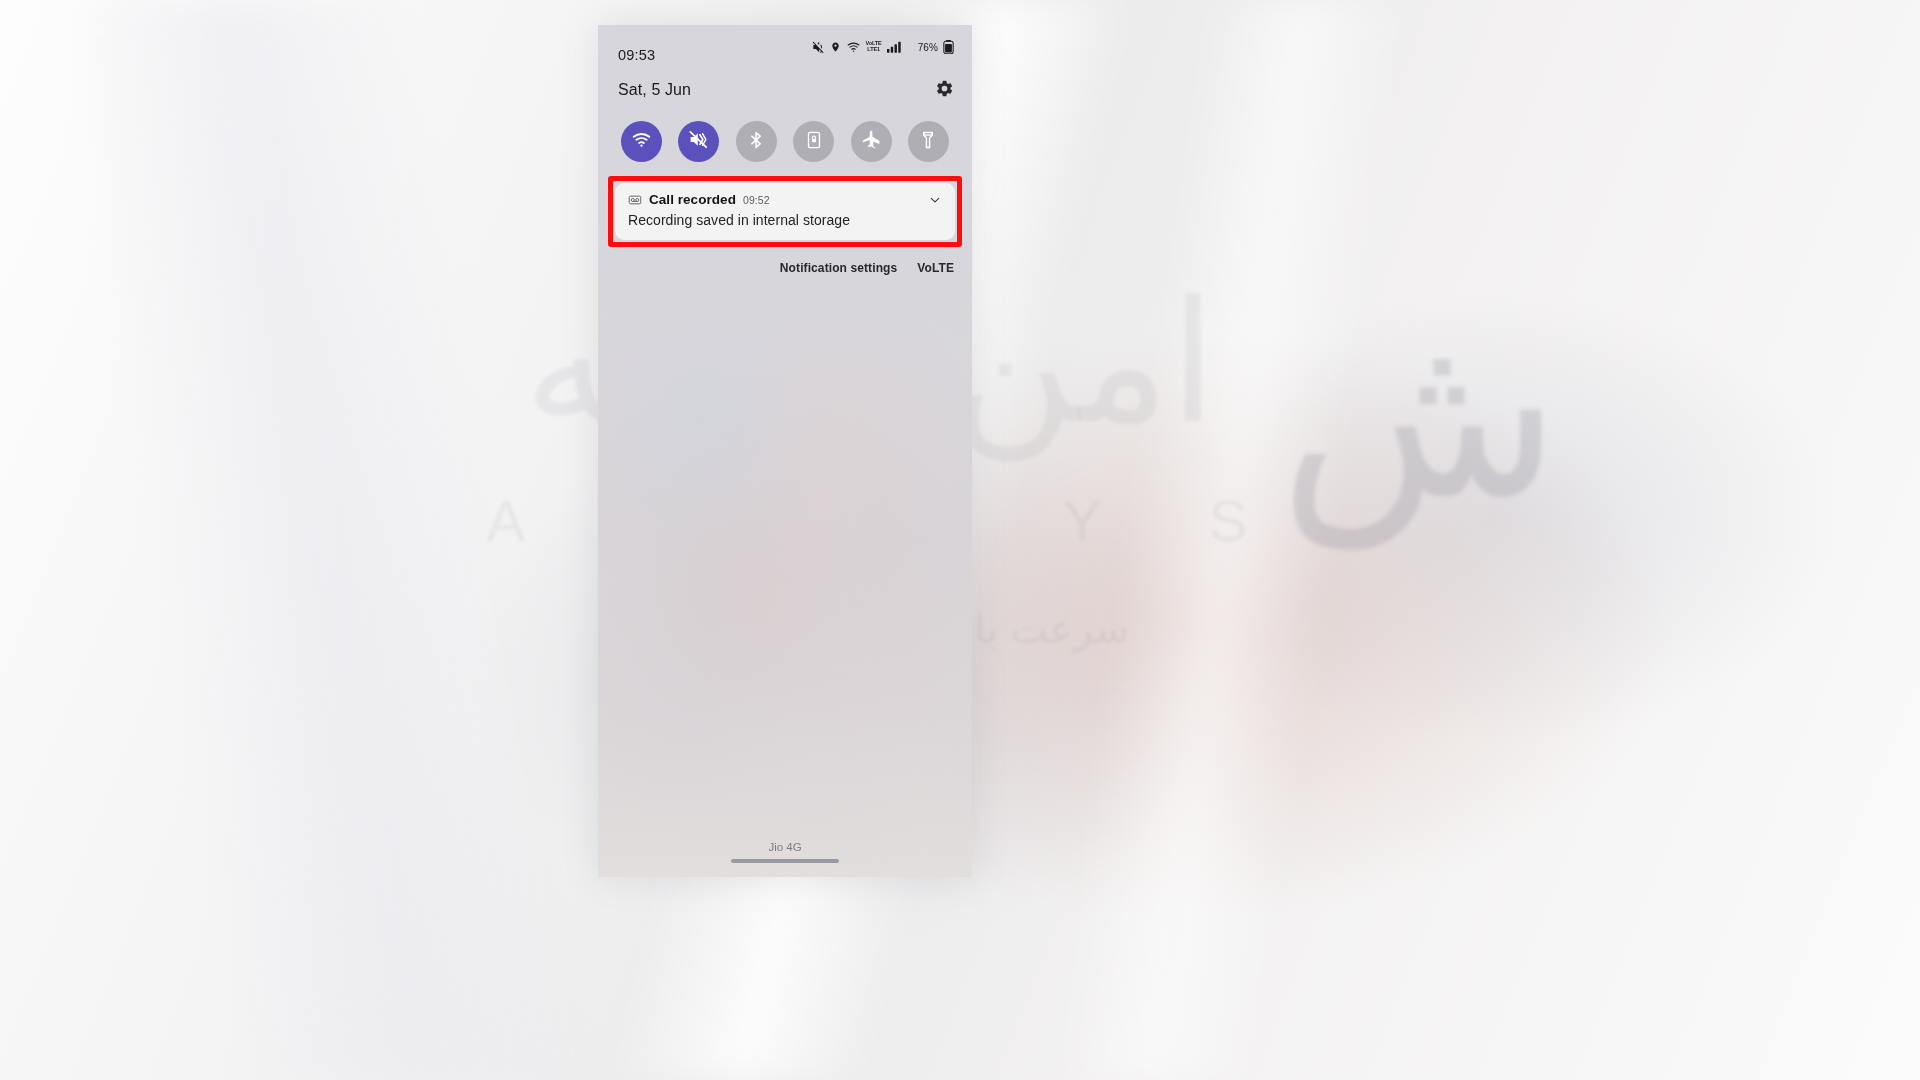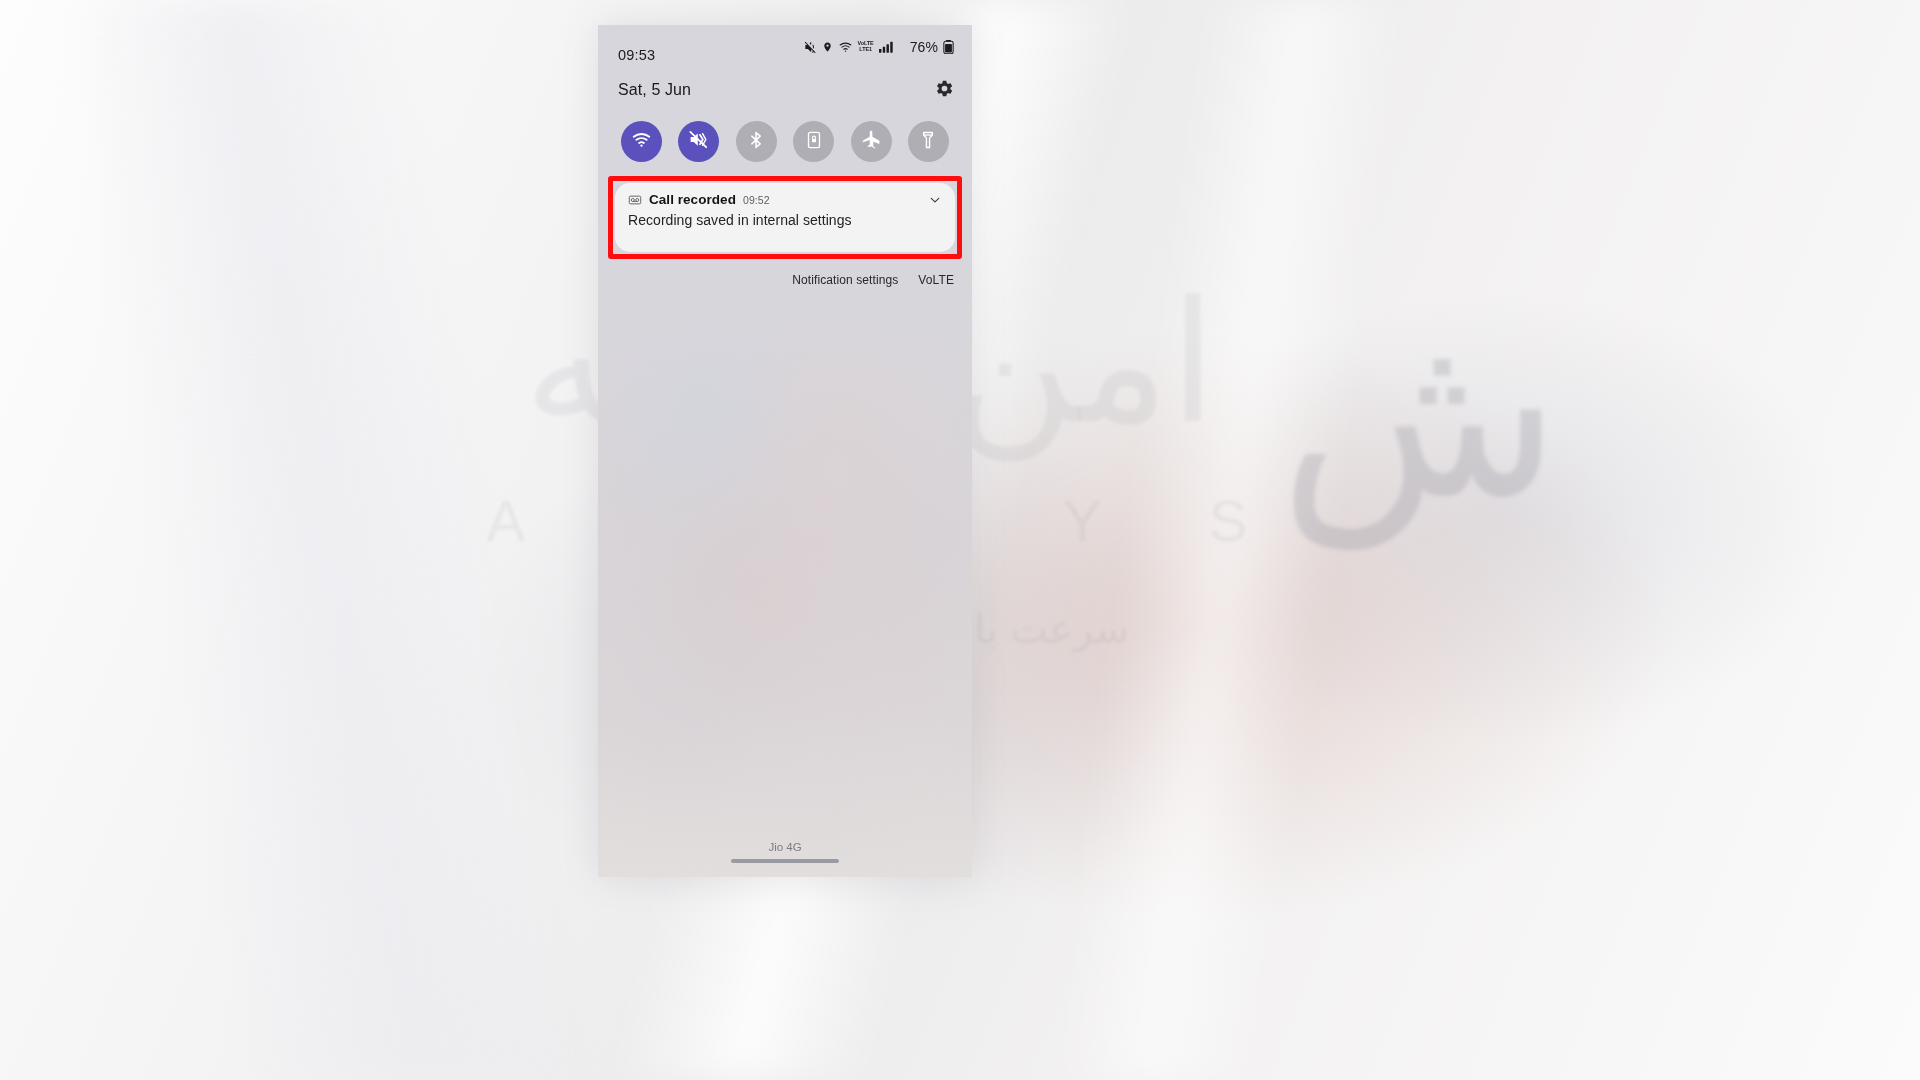--- a/index.html
+++ b/index.html
@@ -105,21 +105,21 @@
   .shade { position: relative; z-index: 3; }
 
   
   .statusbar {
     height: 44px; padding: 0 18px 0 20px;
     display: flex; align-items: center; justify-content: space-between;
   }
   .sb-time { font-size: 14.5px; color: #1b1b1d; letter-spacing: .2px; margin-top: 15px; }
   .sb-right { display: flex; align-items: center; gap: 5px; }
   .sb-right svg { display: block; }
-  .sb-pct { font-size: 14px; color: #1b1b1d; margin-left: 11px; letter-spacing: .1px; }
+  .sb-pct { font-size: 10px; color: #1b1b1d; margin-left: 11px; letter-spacing: .1px; }
 
   
   .daterow {
     height: 42px; padding: 0 18px 0 20px;
     display: flex; align-items: center; justify-content: space-between;
   }
   .date-text { font-size: 16px; color: #1a1a1c; letter-spacing: .1px; }
   .gear { cursor: pointer; }
 
   
@@ -137,39 +137,39 @@
 
   
   .noti-wrap { padding: 0 10px; }
   .noti-highlight {
     border: 5px solid #fd0d0d;
     border-radius: 3px;
     padding: 2px;
   }
   .noti-card {
     background: #f3f3f4;
-    border-radius: 15px;
-    padding: 9px 13px 24px 13px;
+    border-radius: 9px;
+    padding: 9px 13px 12px 13px;
   }
   .noti-head { display: flex; align-items: center; gap: 7px; }
   .noti-appicon { flex: 0 0 auto; display: flex; align-items: center; }
   .noti-title { font-size: 13.5px; font-weight: bold; color: #141416; letter-spacing: .05px; }
   .noti-time { font-size: 10.5px; color: #5e5e63; letter-spacing: .1px; text-align: center; }
   .noti-chev { margin-left: auto; cursor: pointer; display: flex; align-items: center; }
   .noti-body {
     font-size: 14px; color: #232327;
     margin-top: 5px; letter-spacing: .05px;
   }
 
   
   .noti-actions {
     display: flex; align-items: center; justify-content: flex-end;
     gap: 20px; padding: 14px 18px 0 0;
   }
-  .act { font-size: 12px; color: #28282c; font-weight: normal; cursor: pointer; letter-spacing: .1px; }
+  .act { font-size: 12px; color: #28282c; font-weight: bold; cursor: pointer; letter-spacing: .1px; }
 
   
   .carrier {
     position: absolute; left: 0; right: 0; bottom: 24px;
     text-align: center; font-size: 11.5px; color: #7c7c84; z-index: 4;
   }
   .homebar {
     position: absolute; left: 50%; transform: translateX(-50%);
     bottom: 14px; width: 108px; height: 4px; border-radius: 3px;
     background: #9a9aa2; z-index: 4; cursor: pointer;
@@ -332,21 +332,21 @@
             </span>
             <span class="noti-title">Call recorded</span>
             <span class="noti-time">09:52</span>
             <span class="noti-chev">
               <svg width="14" height="14" viewBox="0 0 24 24" fill="none" stroke="#3a3a40" stroke-width="1.9" stroke-linecap="round" stroke-linejoin="round">
                 <path d="M5.5 9.2 12 15.2l6.5-6"></path>
               </svg>
             </span>
           </div>
 
-          <div class="noti-body">Recording saved in internal settings</div>
+          <div class="noti-body">Recording saved in internal storage</div>
 
         </div>
       </div>
     </div>
 
     <div class="noti-actions">
       <span class="act">Notification settings</span>
       <span class="act">VoLTE</span>
     </div>
 

